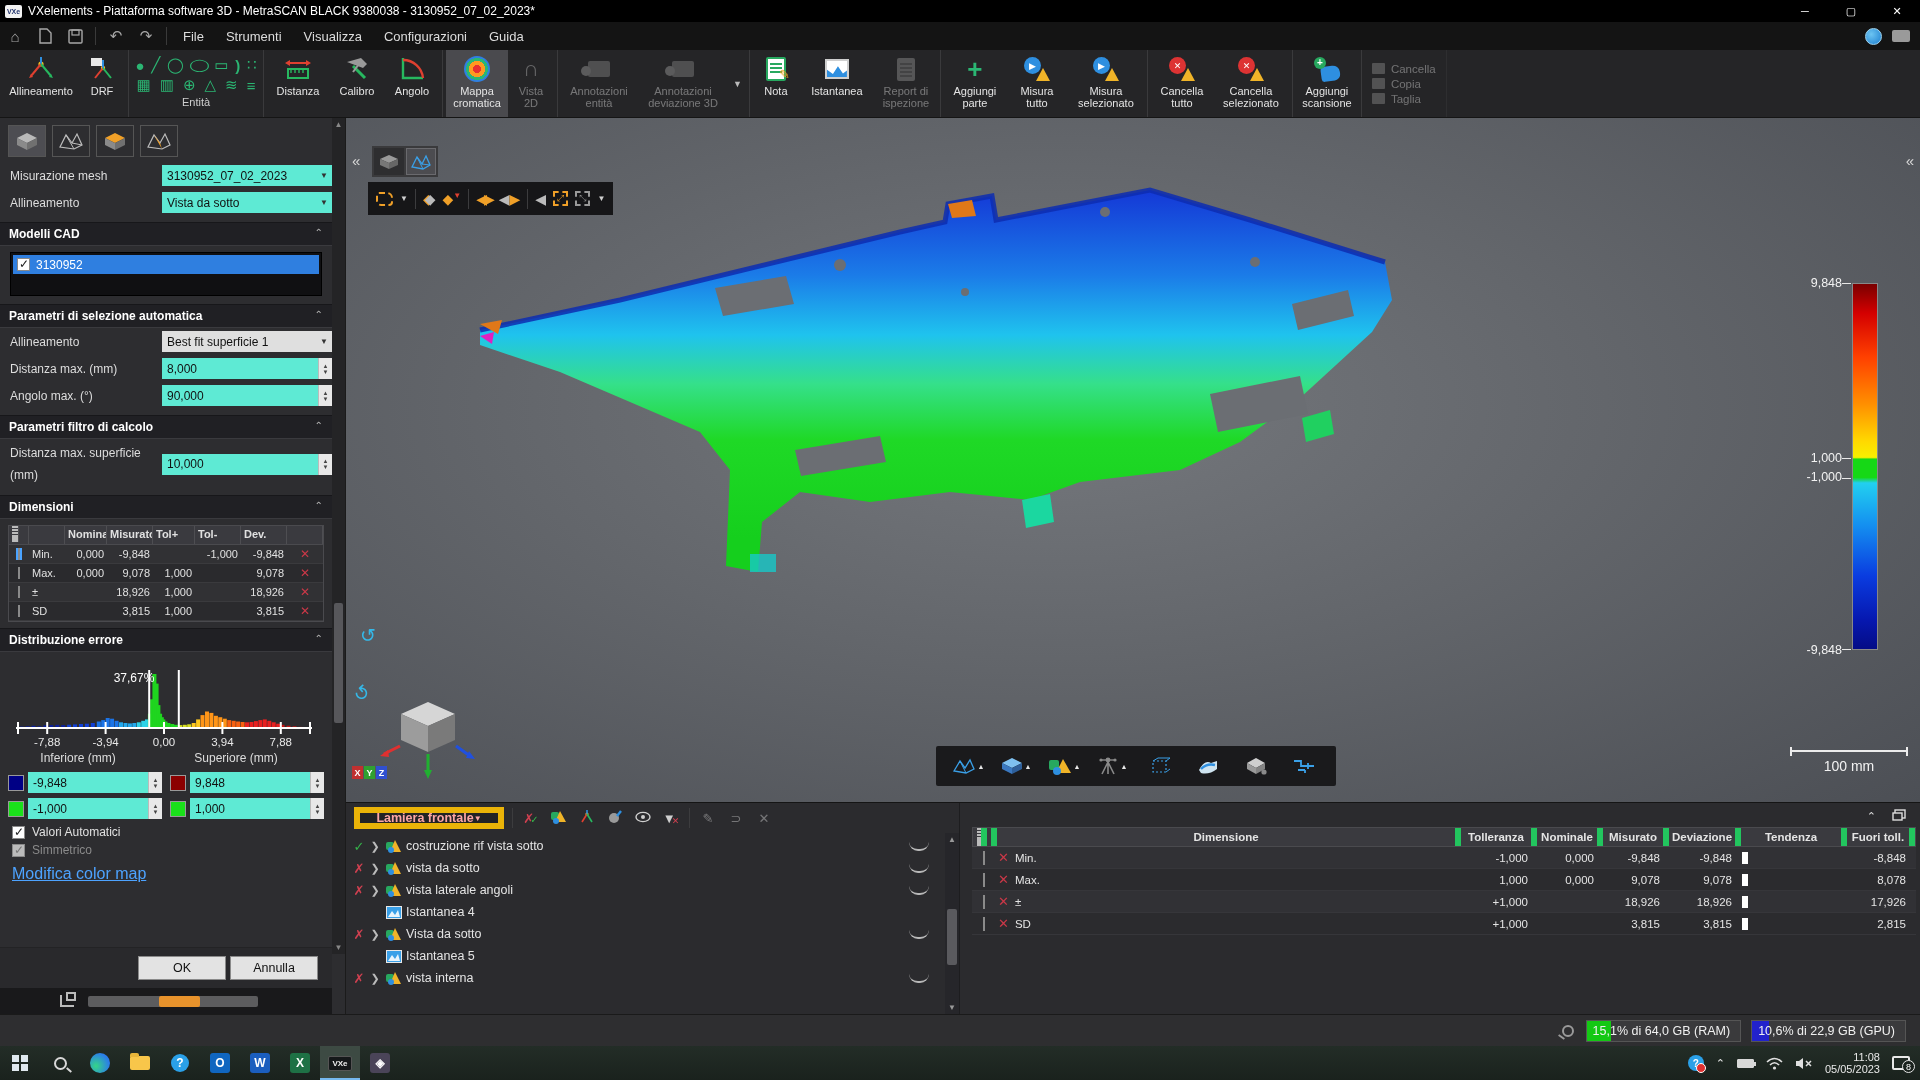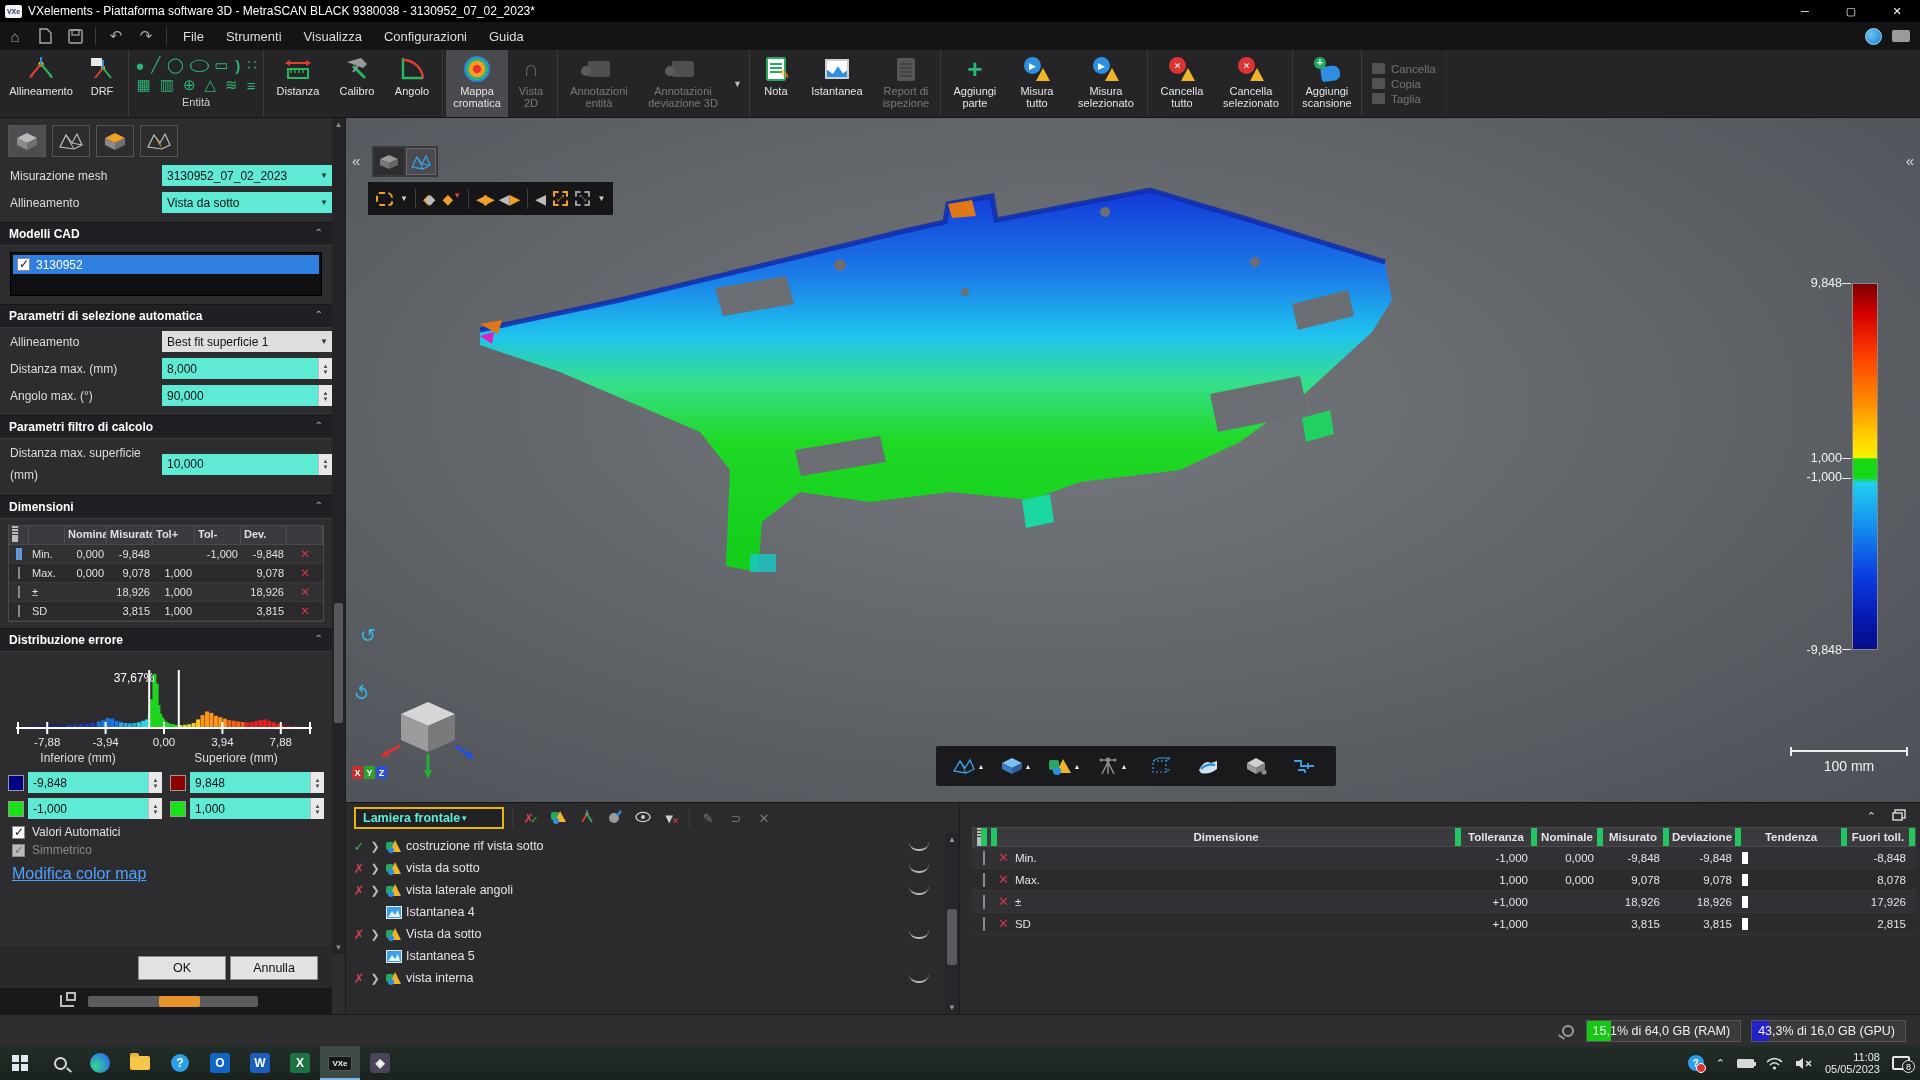--- a/index.html
+++ b/index.html
@@ -143,21 +143,21 @@
   .xyzbadge { position:absolute; left:6px; top:648px; display:flex; gap:1px; }
   .xyzbadge b { width:11px; height:13px; color:#fff; font-size:9px; display:flex; align-items:center; justify-content:center; }
   .vbot { position:absolute; left:590px; top:628px; height:40px; background:#1a1a1c; display:flex; align-items:center; gap:4px; padding:0 10px; border-radius:2px;}
   .vbi { display:flex; align-items:center; gap:2px; width:44px; justify-content:center; }
   .vbi .da { color:#e8e8e8; font-size:7px; }
 
   
   .bpanel { flex:1; background:#2b2b2e; display:flex; min-height:0; border-top:1px solid #151515; position:relative; color:#e4e4e4;}
   .treearea { width:614px; position:relative; border-right:1px solid #1d1d1f; display:flex; flex-direction:column; }
   .treetb { height:30px; display:flex; align-items:center; gap:8px; padding:0 8px; }
-  .selector { width:150px; height:22px; background:#222225; border:2px solid #eab308; display:flex; align-items:center; justify-content:flex-start; padding:0 7px; font-size:12.5px; font-weight:bold; color:#5eead4;}
+  .selector { width:150px; height:22px; background:#222225; border:6px solid #eab308; display:flex; align-items:center; justify-content:center; padding:0 7px; font-size:12.5px; font-weight:bold; color:#fca5a5;}
   .tico { font-size:13px; width:20px; text-align:center; }
   .treelist { flex:1; overflow:hidden; position:relative; padding-top:2px; }
   .trow { height:22px; display:flex; align-items:center; font-size:12.5px; position:relative; }
   .trow .st { width:18px; text-align:center; font-size:13px; margin-left:4px; }
   .trow .ch { width:14px; color:#bbb; font-size:11px; text-align:center; }
   .trow .ic { width:24px; display:flex; justify-content:center; }
   .trow .curve { position:absolute; right:30px; width:20px; height:9px; border:2px solid #b8b8b8; border-top:none; border-left:none; border-right:none; border-radius:0 0 12px 12px; }
   .tscroll { position:absolute; right:0; top:30px; bottom:0; width:14px; background:#26262a; }
   .tscroll .thumb { position:absolute; left:2px; right:2px; top:42%; height:56px; background:#5a5a5e; border-radius:2px;}
   .tscroll .sarr { position:absolute; left:0; right:0; text-align:center; color:#999; font-size:8px; }
@@ -1166,21 +1166,21 @@
     </div>
             </div>
         </div>
       </div>
     </div>
   </div>
 
   <div class="statusbar">
     <span class="mag"></span>
     <span class="badge ram">15,1% di 64,0 GB (RAM)</span>
-    <span class="badge gpu">43,3% di 16,0 GB (GPU)</span>
+    <span class="badge gpu">10,6% di 22,9 GB (GPU)</span>
   </div>
 
   <div class="taskbar">
     <span class="tbtn">
         <span class="start">
           <i></i>
           <i></i>
           <i></i>
           <i></i>
         </span>

